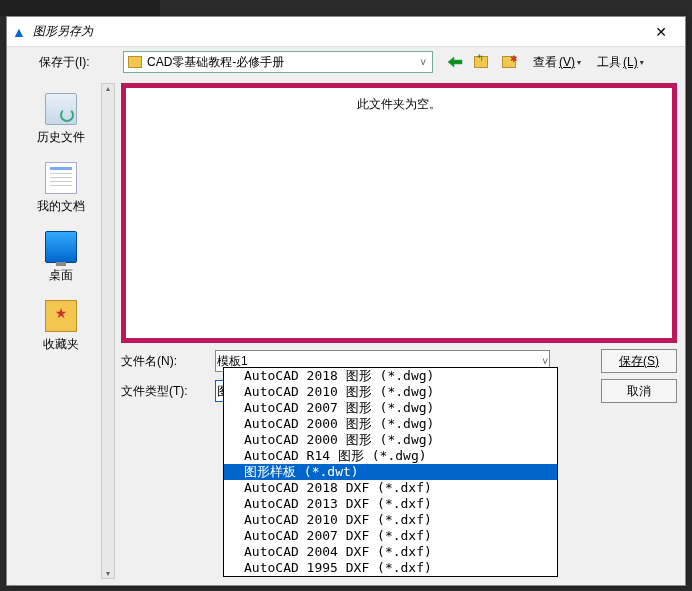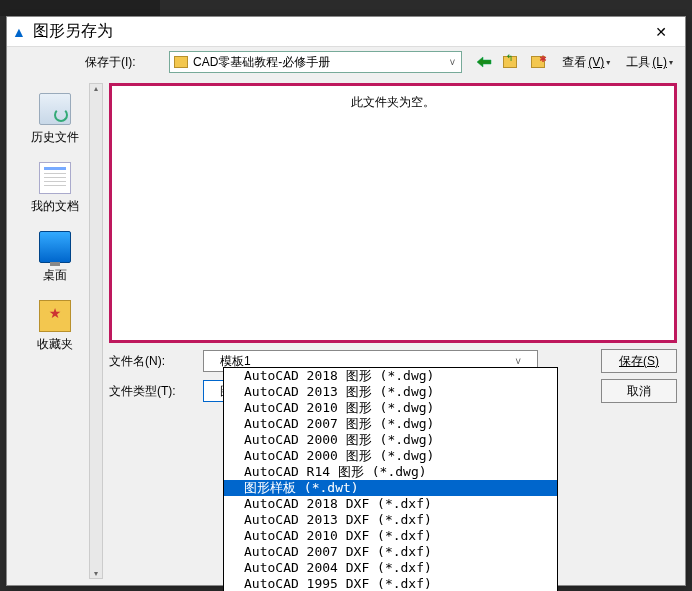--- a/index.html
+++ b/index.html
@@ -1,62 +1,62 @@
 <!DOCTYPE html>
 <html><head>
 <meta charset="utf-8">
 <style>
 * { box-sizing: border-box; margin: 0; padding: 0; }
 body { font-family: "Microsoft YaHei", "SimSun", sans-serif; font-size: 12px; background: #2b2b2b; width: 692px; height: 591px; overflow: hidden; position: relative; }
 .dialog { position: absolute; left: 6px; top: 16px; width: 680px; height: 570px; background: #f0f0f0; border: 1px solid #888; box-shadow: 2px 2px 8px rgba(0,0,0,0.3); }
 .titlebar { height: 30px; background: #fff; display: flex; align-items: center; padding: 0 4px; border-bottom: 1px solid #ddd; }
 .titlebar-icon { width: 16px; height: 16px; margin-right: 6px; display: inline-flex; align-items: center; justify-content: center; color: #06c; font-size: 14px; }
-.titlebar-text { flex: 1; font-size: 16px; }
+.titlebar-text { flex: 1; font-size: 12px; font-style: italic; }
 .titlebar-close { width: 40px; height: 28px; display: flex; align-items: center; justify-content: center; font-size: 14px; cursor: pointer; }
-.toolbar-row { height: 30px; display: flex; align-items: center; padding: 4px 8px 4px 32px; gap: 6px; margin-left: 46px; }
+.toolbar-row { height: 30px; display: flex; align-items: center; padding: 4px 8px 4px 32px; gap: 6px; }
 .save-label { width: 78px; }
 .folder-combo { flex: 1; height: 22px; border: 1px solid #7a9; background: #fff; display: flex; align-items: center; padding: 0 4px; max-width: 310px; }
 .folder-icon { width: 14px; height: 12px; background: #f3c74f; border: 1px solid #b8902c; margin-right: 5px; }
 .combo-arrow { margin-left: auto; font-size: 10px; color: #555; padding: 0 2px; }
 .tool-icons { display: flex; align-items: center; gap: 8px; margin-left: 6px; }
 .tool-ico { width: 20px; height: 18px; display: flex; align-items: center; justify-content: center; cursor: pointer; }
 .tool-btn { display: flex; align-items: center; gap: 2px; cursor: pointer; padding: 2px 4px; }
 .tool-btn .ul { text-decoration: underline; }
 .tri { font-size: 8px; color: #333; }
 .body-area { display: flex; height: calc(100% - 60px); }
-.sidebar { width: 96px; background: #f0f0f0; display: flex; flex-direction: column; align-items: center; padding-top: 10px; gap: 4px; position: relative; }
+.sidebar { width: 108px; background: #f0f0f0; display: flex; flex-direction: column; align-items: center; padding-top: 10px; gap: 4px; position: relative; }
 .sidebar-scroll { position: absolute; right: 0; top: 6px; bottom: 6px; width: 14px; background: #e8e8e8; border: 1px solid #ccc; }
 .sidebar-scroll::before { content: "▴"; position: absolute; top: 0; left: 0; right: 0; text-align: center; font-size: 8px; color: #666; }
 .sidebar-scroll::after { content: "▾"; position: absolute; bottom: 0; left: 0; right: 0; text-align: center; font-size: 8px; color: #666; }
 .sb-item { width: 60px; text-align: center; cursor: pointer; padding: 6px 0; }
 .sb-icon { width: 32px; height: 32px; margin: 0 auto 4px; display: flex; align-items: center; justify-content: center; }
 .sb-label { font-size: 12px; }
 .icon-history { background: linear-gradient(#e8f0f8,#c8d8e8); border: 1px solid #9ab; border-radius: 2px; position: relative; }
 .icon-history::after { content: ""; position: absolute; right: 2px; bottom: 2px; width: 10px; height: 10px; border: 2px solid #3a7; border-radius: 50%; border-top-color: transparent; }
 .icon-desktop { background: linear-gradient(#3af,#06c); border: 1px solid #048; border-radius: 2px; position: relative; }
 .icon-desktop::after { content: ""; position: absolute; left: 10px; right: 10px; bottom: -4px; height: 4px; background: #888; }
 .icon-docs { background: #fff; border: 1px solid #aac; position: relative; }
 .icon-docs::before { content: ""; position: absolute; left: 4px; right: 4px; top: 4px; height: 3px; background: #7af; }
 .icon-docs::after { content: ""; position: absolute; left: 4px; right: 4px; top: 10px; bottom: 6px; background: repeating-linear-gradient(#ccc 0 1px, transparent 1px 4px); }
 .icon-fav { background: #f3c74f; border: 1px solid #b8902c; position: relative; }
 .icon-fav::after { content: "★"; position: absolute; left: 0; right: 0; top: 4px; text-align: center; color: #c33; font-size: 14px; }
 .main-area { flex: 1; display: flex; flex-direction: column; padding: 6px 8px 6px 6px; gap: 6px; position: relative; }
 .upper { display: flex; gap: 10px; height: 260px; }
-.file-list { flex: 1; background: #fff; border: 3px solid #be185d; padding: 8px; text-align: center; font-size: 12px; color: #000; }
+.file-list { flex: 1; background: #fff; border: 5px solid #be185d; padding: 8px; text-align: center; font-size: 12px; color: #000; }
 .preview-col { width: 190px; display: flex; flex-direction: column; }
 .preview-label { font-size: 12px; margin-bottom: 4px; }
 .preview-box { flex: 1; background: #fff; border: 1px solid #888; padding: 10px; max-height: 130px; }
 .preview-inner { width: 100%; height: 100%; border: 2px solid #333; position: relative; }
 .preview-inner::before, .preview-inner::after { content: ""; position: absolute; background: #333; }
 .preview-inner::before { left: -4px; top: -4px; width: 6px; height: 6px; }
 .preview-inner::after { right: -4px; bottom: -4px; width: 6px; height: 6px; }
 .form-rows { display: flex; flex-direction: column; gap: 6px; }
 .form-row { display: flex; align-items: center; gap: 8px; }
 .form-label { width: 86px; }
-.form-input { flex: 1; height: 22px; border: 1px solid #888; background: #fff; padding: 0 16px; display: flex; align-items: center; max-width: 335px; position: relative; gap: 12px; }
+.form-input { flex: 1; height: 22px; border: 1px solid #888; background: #fff; padding: 0 1px; display: flex; align-items: center; max-width: 335px; position: relative; gap: 12px; }
 .form-input .arrow { margin-left: auto; font-size: 10px; color: #555; }
 .form-input.blue { border-color: #06c; }
 .btn { width: 76px; height: 24px; border: 1px solid #888; background: #f5f5f5; text-align: center; line-height: 22px; cursor: pointer; margin-left: auto; }
 .dropdown-list { position: absolute; left: 223px; top: 367px; width: 335px; background: #fff; border: 1px solid #000; z-index: 10; font-family: "SimSun", monospace; font-size: 13px; line-height: 16px; }
 .dd-item { padding: 0 20px; white-space: pre; cursor: pointer; }
 .dd-item.sel { background: #06c; color: #fff; }
 .red-box { position: absolute; border: 2px solid #e11; pointer-events: none; }
 .dark-strip { position: absolute; left: 0; top: 0; height: 16px; width: 160px; background: #202020; color: #e8e8e8; font-size: 10px; padding: 2px 4px; overflow: hidden; }
 svg.arrow-left { width: 18px; height: 14px; }
 </style>
@@ -153,21 +153,20 @@
           </div>
           <div class="btn">取消</div>
         </div>
       </div>
     </div>
   </div>
 </div>
 
 <div class="dropdown-list" id="dd">
     <div class="dd-item">AutoCAD 2018 图形 (*.dwg)</div>
-    <div class="dd-item">AutoCAD 2013 图形 (*.dwg)</div>
     <div class="dd-item">AutoCAD 2010 图形 (*.dwg)</div>
     <div class="dd-item">AutoCAD 2007 图形 (*.dwg)</div>
     <div class="dd-item">AutoCAD 2000 图形 (*.dwg)</div>
     <div class="dd-item">AutoCAD 2000 图形 (*.dwg)</div>
     <div class="dd-item">AutoCAD R14 图形 (*.dwg)</div>
     <div class="dd-item sel">图形样板 (*.dwt)</div>
     <div class="dd-item">AutoCAD 2018 DXF (*.dxf)</div>
     <div class="dd-item">AutoCAD 2013 DXF (*.dxf)</div>
     <div class="dd-item">AutoCAD 2010 DXF (*.dxf)</div>
     <div class="dd-item">AutoCAD 2007 DXF (*.dxf)</div>

